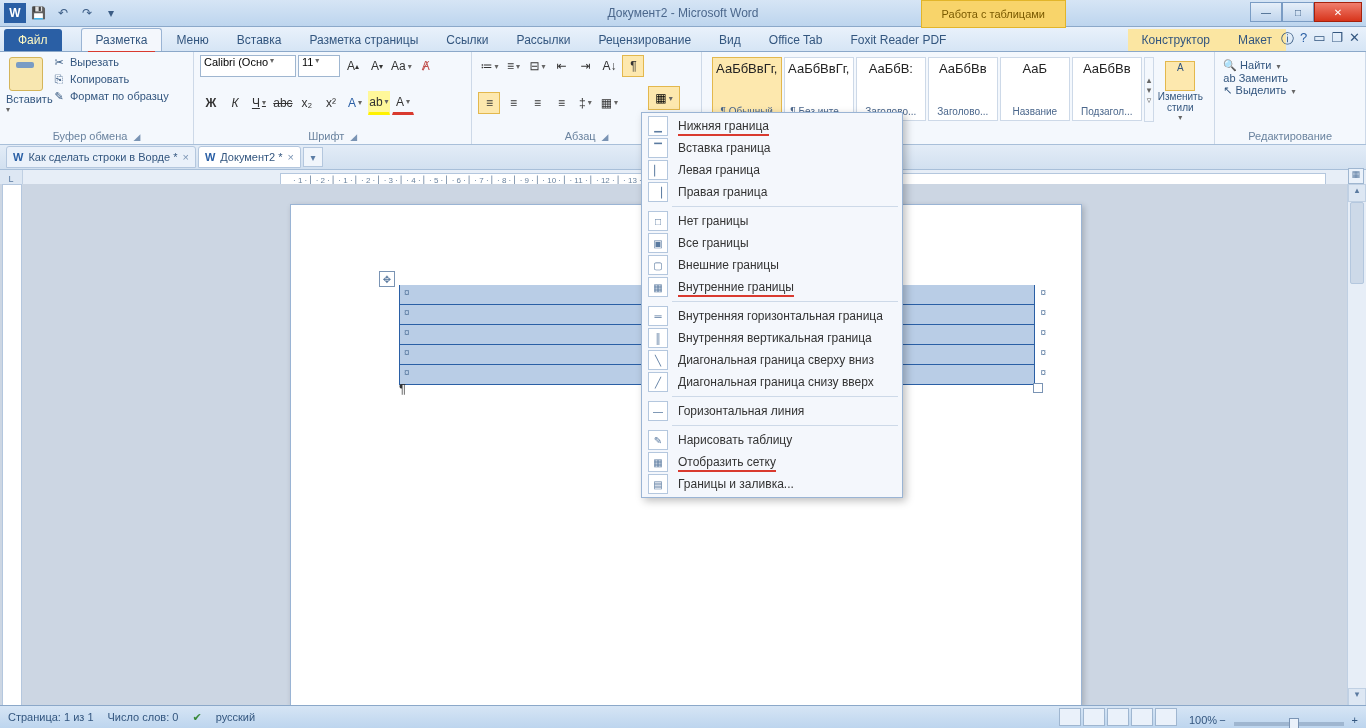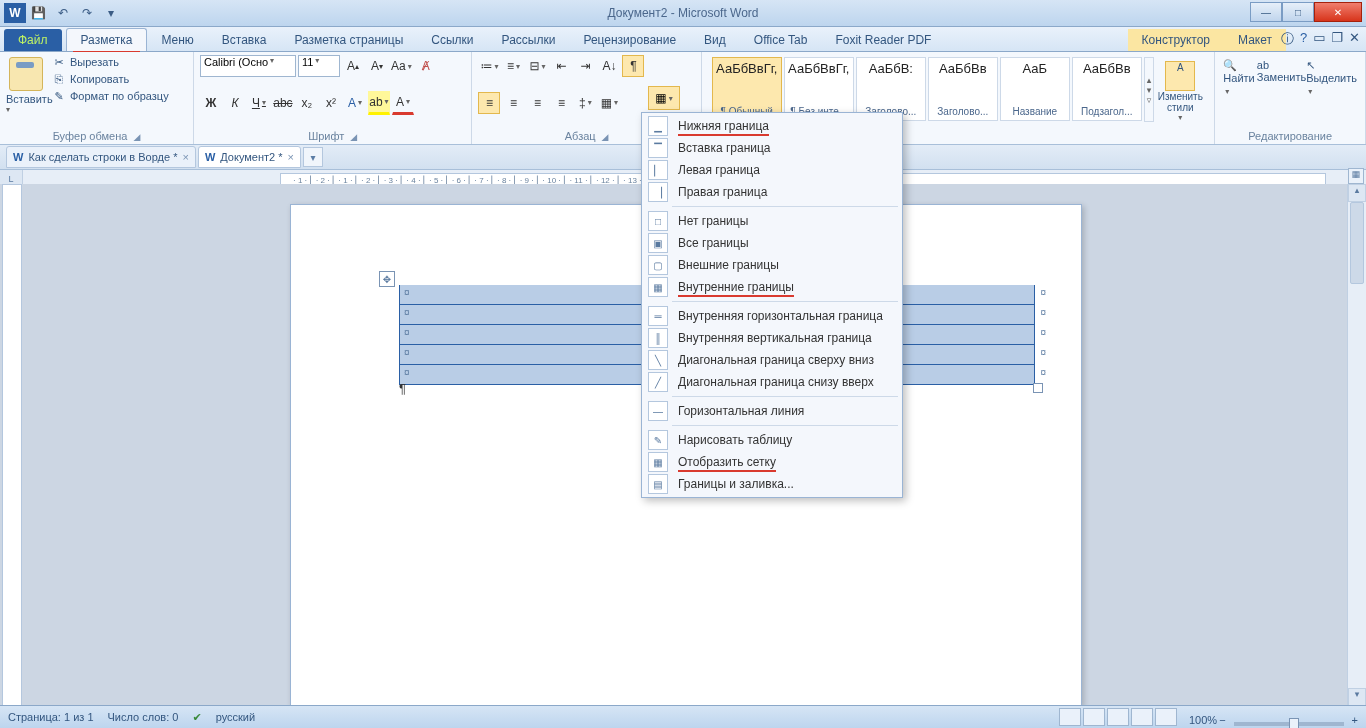--- a/index.html
+++ b/index.html
@@ -7,21 +7,21 @@
 .qat{display:flex;align-items:center;gap:2px;padding-left:4px}
 .qat-item{width:22px;height:20px;display:flex;align-items:center;justify-content:center;color:#3b5c85;font-size:12px}
 .title-text{position:absolute;left:50%;transform:translateX(-50%);font-size:12px;color:#4b678c}
 .context-tab{position:absolute;right:300px;top:0;height:26px;background:#f8d46a;border:1px solid #e2b52a;padding:0 20px;display:flex;align-items:center;font-size:11px;color:#7a5a00}
 .winbtns{position:absolute;right:4px;top:2px;display:flex;gap:0}
 .winbtn{width:30px;height:18px;background:linear-gradient(#e6eff9,#c0d5ed);border:1px solid #7a9cc4;display:flex;align-items:center;justify-content:center;font-size:10px;color:#33567f}
 .winbtn.close{width:46px;background:linear-gradient(#f07e6e,#d7341b);color:#fff;border-color:#a5210c}
 .help-icons{position:absolute;right:6px;top:30px;display:flex;gap:6px;color:#33567f;font-size:13px}
 .tabs{height:24px;background:linear-gradient(#e9f1fb,#d6e5f5);display:flex;align-items:flex-end;border-bottom:1px solid #8ba8c9;padding-left:4px}
 .tab{padding:4px 14px 4px;font-size:12px;color:#33567f;cursor:default}
-.tab.file{background:#2a5fa5;color:#bef264;border-radius:3px 3px 0 0;margin-right:4px}
+.tab.file{background:#2a5fa5;color:#fef9c3;border-radius:3px 3px 0 0;margin-right:19px}
 .tab.active{background:#f4f7fc;border:1px solid #9ab4d4;border-bottom:none;border-radius:3px 3px 0 0;position:relative}
 .tab.active::after{content:"";position:absolute;left:6px;right:6px;bottom:-2px;height:2px;background:#d93a2f}
 .tab.context{background:#fbe6a2}
 .ribbon{height:92px;background:#f4f8fd;border-bottom:1px solid #a8bfd9;display:flex;position:relative}
 .group{border-right:1px solid #cdd9e8;padding:3px 6px 2px;display:flex;flex-direction:column;justify-content:space-between}
 .group-label{text-align:center;font-size:11px;color:#6a839f;padding-top:2px}
 .clipboard-top{display:flex;align-items:flex-start;gap:6px}
 .paste-btn{width:40px;text-align:left;font-size:11px;color:#33567f}
 .paste-icon{width:32px;height:32px;background:#f8e7b0;border:1px solid #d4b55a;margin:2px auto;border-radius:3px;position:relative}
 .paste-icon::after{content:"";position:absolute;left:6px;top:4px;width:18px;height:6px;background:#7a9cc4;border-radius:2px}
@@ -35,21 +35,21 @@
 .rb-btn.tog{border:1px solid #e3b84d;background:#fde8ae}
 .dd-arrow{font-size:8px;color:#666;margin-left:2px}
 .para-group{width:220px}
 .styles-group{flex:1;display:flex;flex-direction:column}
 .styles-row{display:flex;gap:2px;padding:2px 4px}
 .style-box{width:64px;height:56px;border:1px solid #cdd9e8;background:#fff;text-align:center;font-size:10px;color:#4b678c;display:flex;flex-direction:column;justify-content:space-between;padding:3px 2px}
 .style-box.sel{border:1px solid #e3b84d;background:#fde8ae}
 .style-preview{font-size:13px;color:#222}
 .chgstyles{width:48px;text-align:center;font-size:10px;color:#33567f;padding-top:4px}
 .edit-group{width:140px}
-.edit-cmds{display:flex;flex-direction:row;gap:0;font-size:11px;color:#33567f;padding:4px 2px}
+.edit-cmds{display:flex;flex-direction:column;gap:0;font-size:11px;color:#33567f;padding:4px 2px}
 .doc-tabs{height:24px;background:linear-gradient(#e3ecf7,#d2e0f0);border-bottom:1px solid #a8bfd9;display:flex;align-items:center;padding-left:6px;gap:2px}
 .doc-tab{height:20px;background:#eaf1fa;border:1px solid #b4c7de;border-radius:3px 3px 0 0;display:flex;align-items:center;padding:0 6px;font-size:11px;color:#33567f;gap:5px}
 .doc-tab.active{background:#fff}
 .doc-tab .x{color:#7a94b4;font-size:11px}
 .doc-tab-add{width:18px;height:18px;border:1px solid #b4c7de;background:#f0f5fb;display:flex;align-items:center;justify-content:center;color:#5b7da5;font-size:10px}
 .ruler-area{height:18px;background:#e7eef7;border-bottom:1px solid #c0d0e3;position:relative}
 .ruler-corner{position:absolute;left:0;top:0;width:22px;height:18px;background:#dde7f3;border-right:1px solid #c0d0e3;display:flex;align-items:center;justify-content:center;font-size:9px;color:#5a7aa0}
 .h-ruler{position:absolute;left:280px;right:40px;top:3px;height:12px;background:#fff;border:1px solid #b4c7de;font-size:8px;color:#6a839f;display:flex;align-items:center;overflow:hidden}
 .h-ruler span{padding:0 12px;white-space:nowrap}
 .workspace{position:absolute;left:0;right:18px;top:184px;bottom:22px;background:#ccd6e3}
@@ -86,20 +86,21 @@
 
 <div class="titlebar">
   <div class="qat">
     <div class="qat-item" style="background:#2a5fa5;color:#fff;font-weight:bold">W</div>
     <div class="qat-item">💾</div>
     <div class="qat-item">↶</div>
     <div class="qat-item">↷</div>
     <div class="qat-item">▾</div>
   </div>
   <div class="title-text">Документ2 - Microsoft Word</div>
+  <div class="context-tab">Работа с таблицами</div>
   <div class="winbtns">
     <div class="winbtn">—</div>
     <div class="winbtn">□</div>
     <div class="winbtn close">✕</div>
   </div>
 </div>
 
 <div class="tabs">
   <div class="tab file">Файл</div>
   <div class="tab active">Разметка</div>

